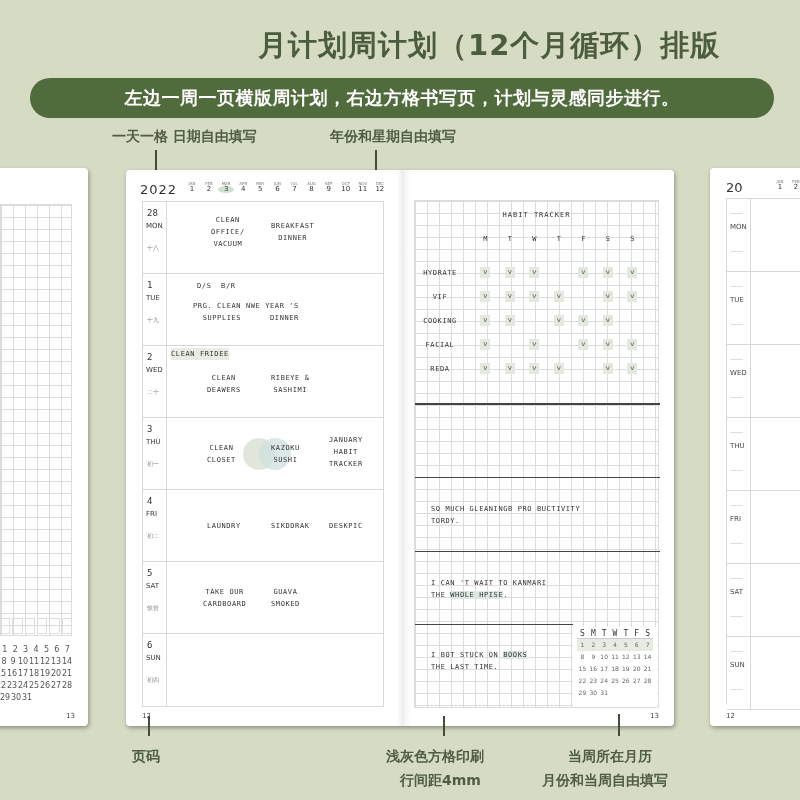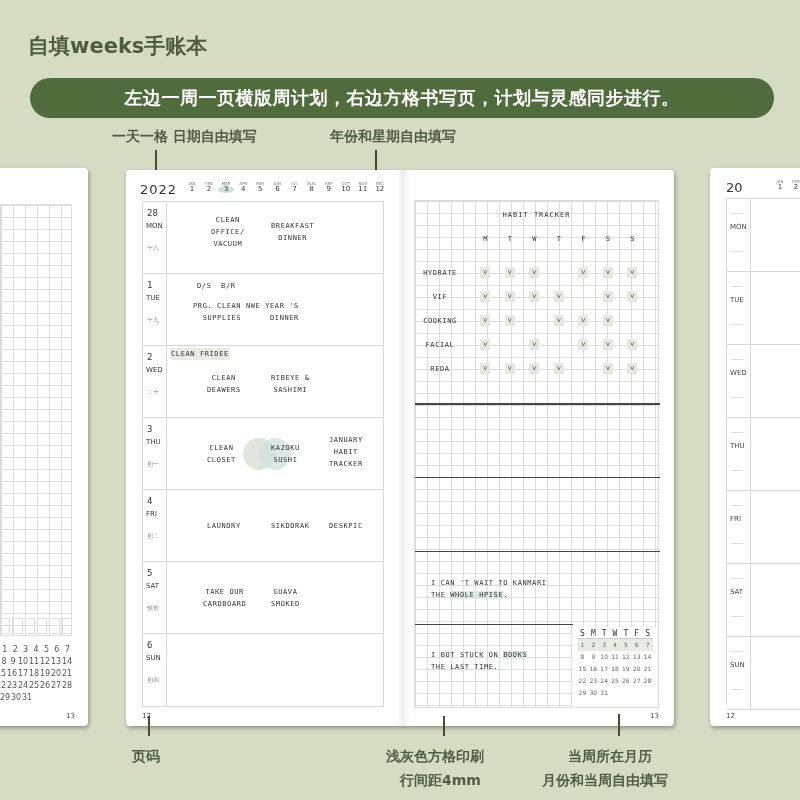--- a/index.html
+++ b/index.html
@@ -86,21 +86,21 @@
   .rp-table { position: absolute; left: 16px; top: 30px; width: 100px; height: 506px; border-left: 1px solid #d8d8d8; border-top: 1px solid #d8d8d8; }
   .rp-row { position: absolute; left: 0; width: 100px; height: 73px; border-bottom: 1px solid #d8d8d8; }
   .rp-daycol { position: absolute; left: 0; top: 0; width: 24px; height: 100%; border-right: 1px solid #d8d8d8; }
   .rp-dash { position: absolute; left: 4px; width: 12px; height: 1px; background: #ddd; }
   .rp-name { position: absolute; left: 3px; top: 24px; font-size: 7px; color: #444; }
 </style>
 </head>
 <body>
 
 <div class="title-row">
-  <div class="title-small">自填weeks手账本</div>
+  <div class="title-big">月计划周计划（12个月循环）排版</div>
 </div>
 <div class="banner">左边一周一页横版周计划，右边方格书写页，计划与灵感同步进行。</div>
 
 <div class="callout" style="left:112px;top:128px;">一天一格 日期自由填写</div>
 <div class="callout" style="left:330px;top:128px;">年份和星期自由填写</div>
 <div class="leader" style="left:155px;top:150px;height:58px;"></div>
 <div class="leader" style="left:375px;top:150px;height:30px;"></div>
 
 <div class="page left-page">
   <div class="left-grid grid-bg"></div>
@@ -439,20 +439,22 @@
             </span>
             <span>
               <i class="on">v</i>
             </span>
           </div>
         </div>
       </div>
 
     <div class="divider" style="top:202px;width:245px;"></div>
     <div class="divider" style="top:276px;width:245px;height:1px;"></div>
+    <div class="note" style="top:302px;">SO MUCH GLEANINGB PRO BUCTIVITY
+TORDY.</div>
     <div class="divider" style="top:350px;width:245px;height:1px;"></div>
     <div class="note" style="top:376px;" id="note3">I CAN 'T WAIT TO KANMARI
 THE <span class="hl" style="background:#dde8e2;">WHOLE HPISE</span>.</div>
     <div class="divider" style="top:423px;width:158px;height:1px;"></div>
     <div class="note" style="top:448px;" id="note4">I BOT STUCK ON <span class="hl" style="background:#dde8e2;">BOOKS</span>
 THE LAST TIME.</div>
 
     <div class="mini-cal" id="minical">
         <div class="hdr">
           <span>S</span>

